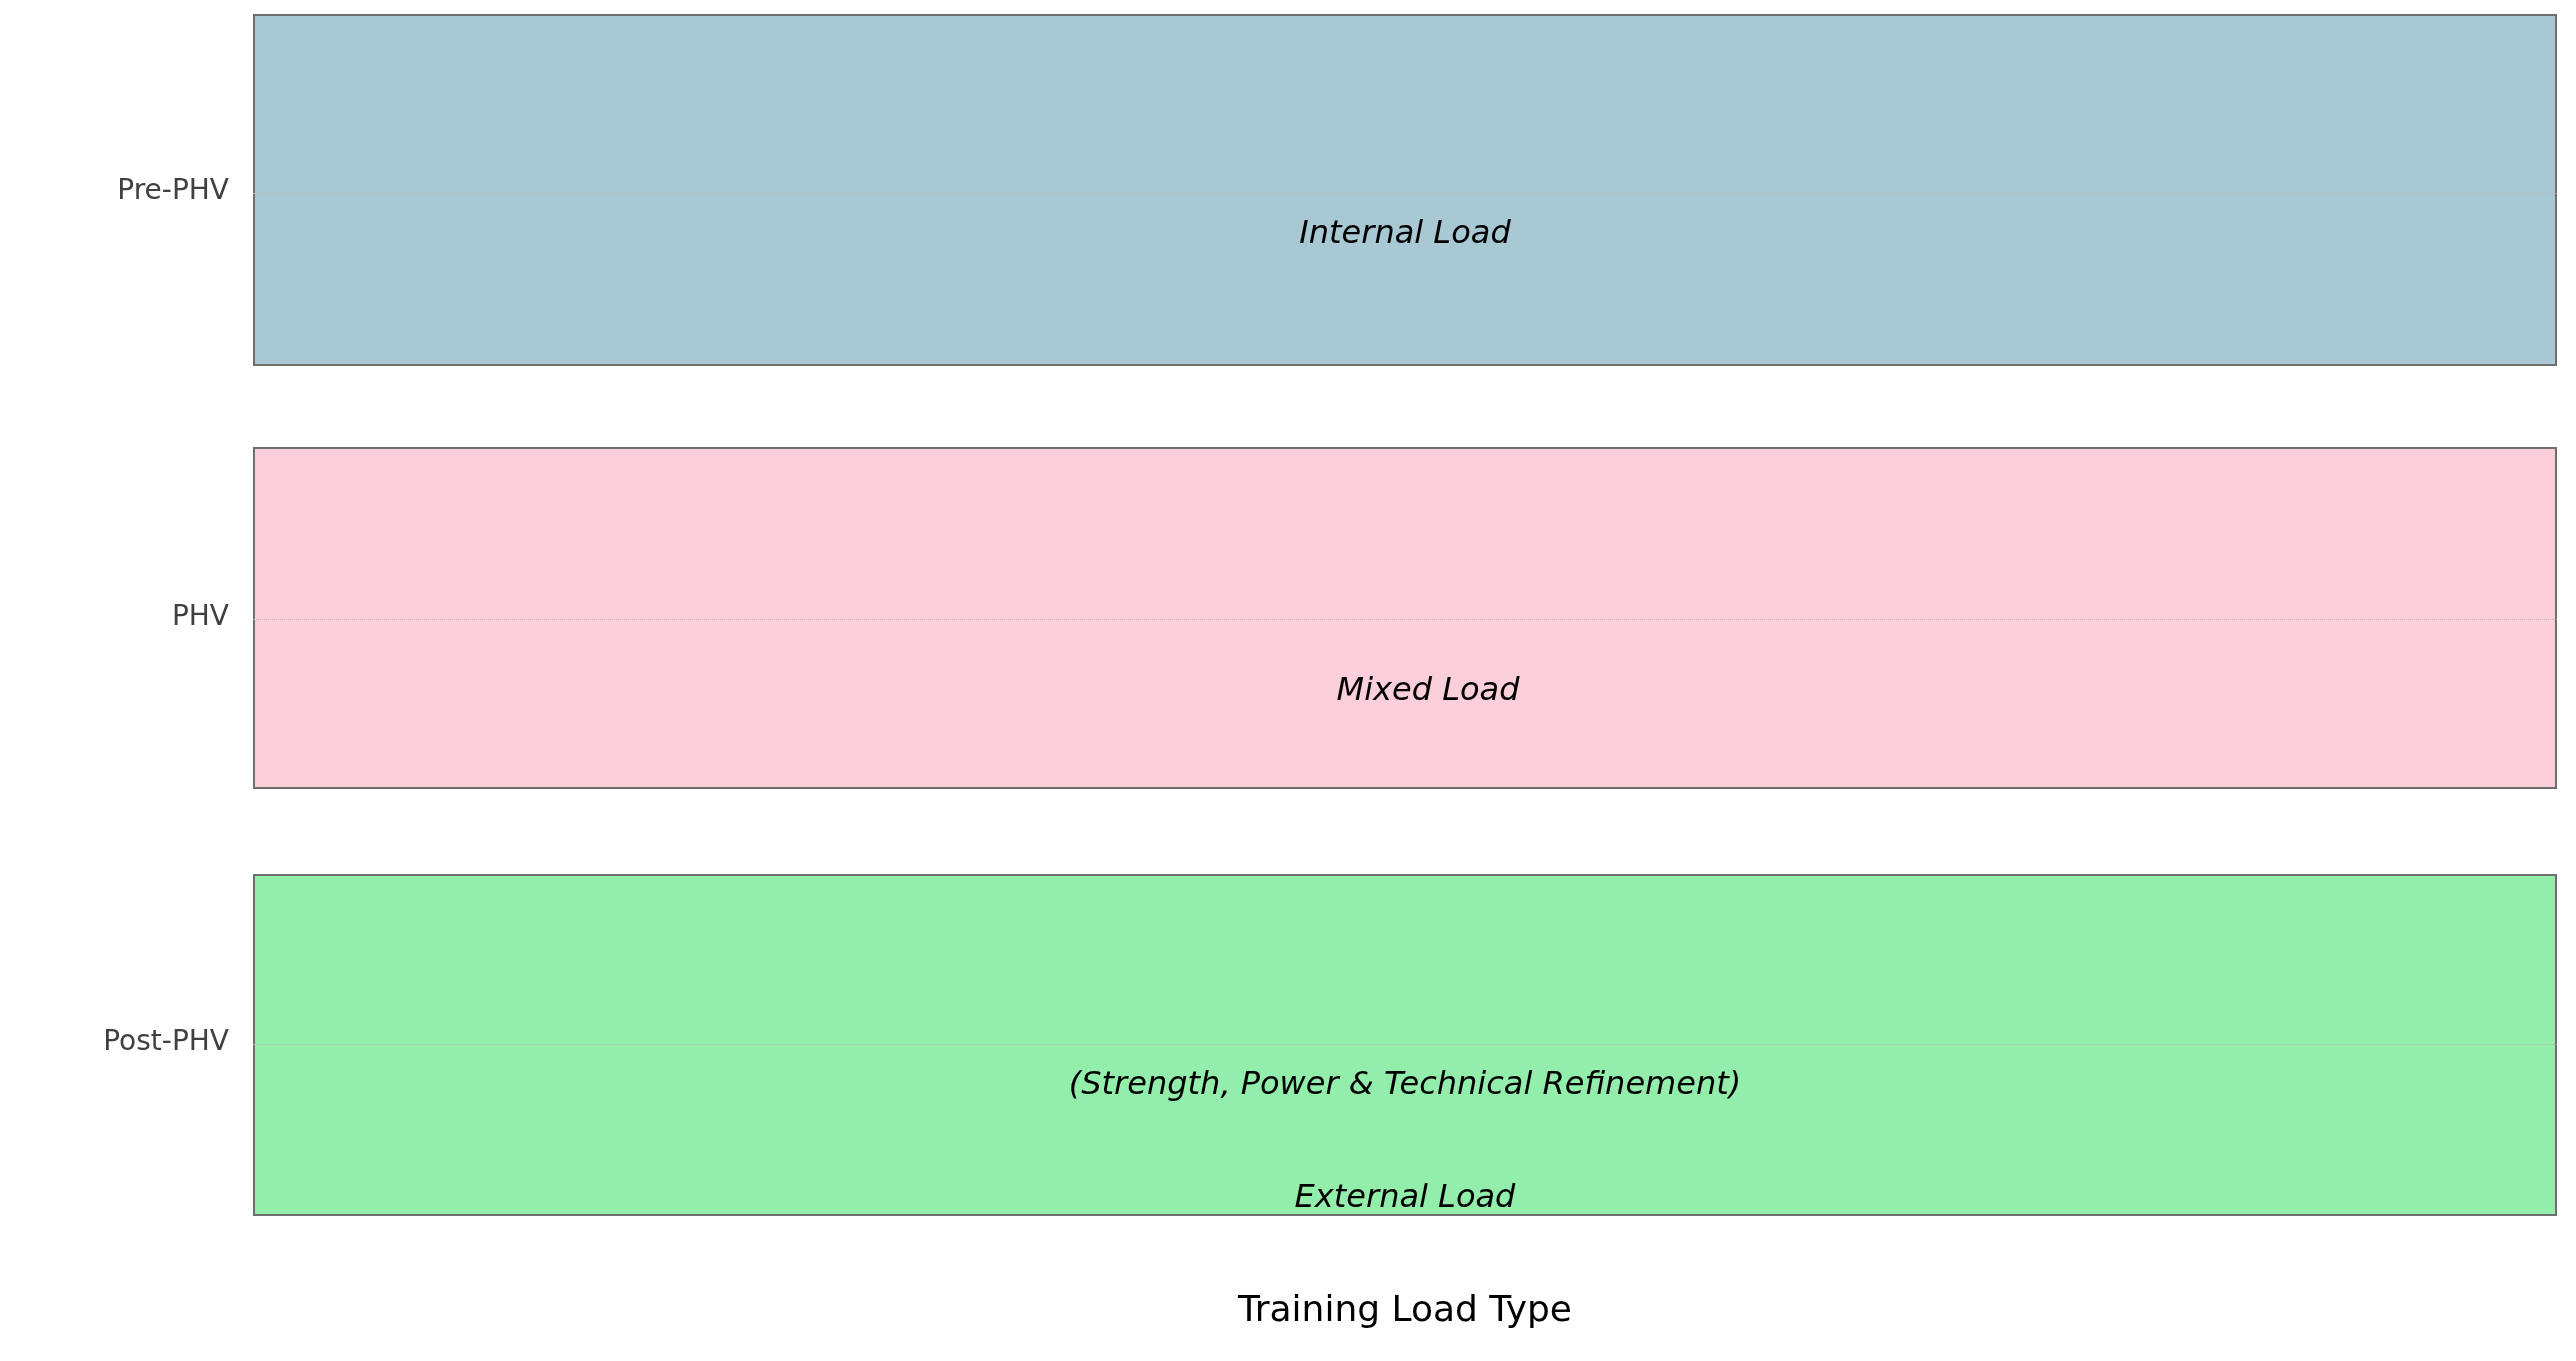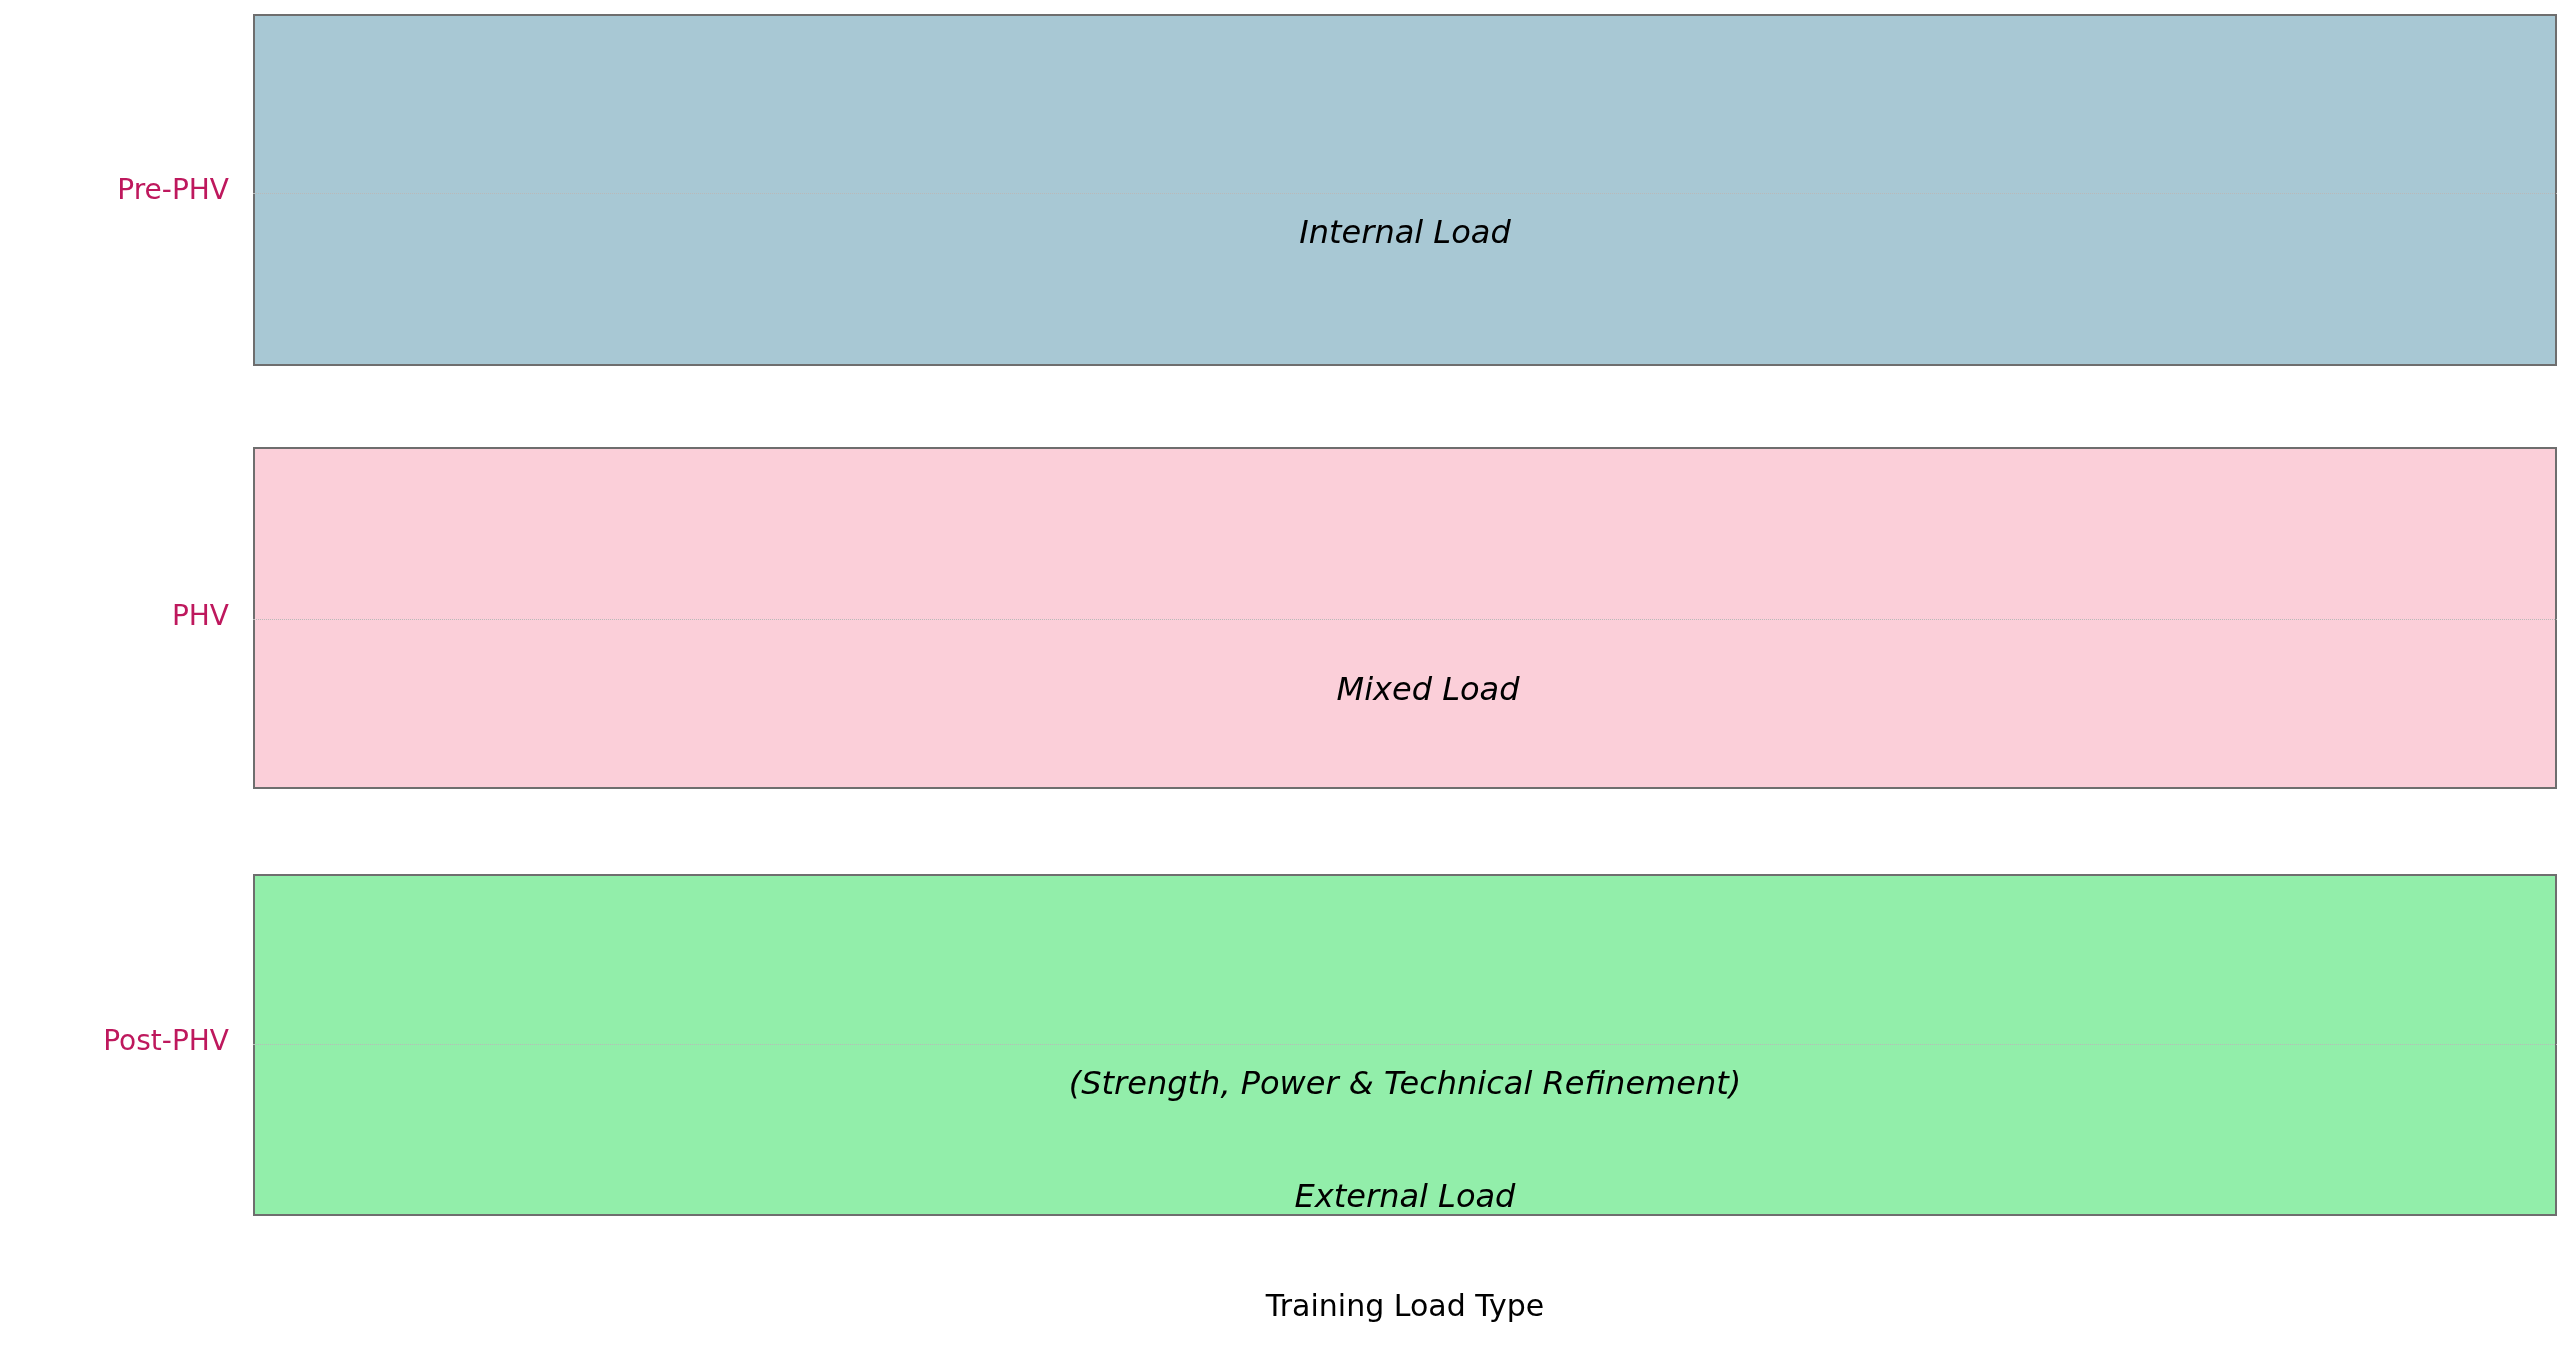--- a/index.html
+++ b/index.html
@@ -39,21 +39,21 @@
     letter-spacing: 0.2px;
     white-space: nowrap;
   }
 
   #xlabel {
     position: absolute;
     left: 253px;
     top: 1288px;
     width: 2304px;
     text-align: center;
-    font-size: 30px;
+    font-size: 36px;
     color: #000000;
     white-space: nowrap;
   }
 
   
   #plot {
     position: absolute;
     left: 253px;
     top: 0px;
     width: 2304px;
@@ -94,21 +94,21 @@
     left: 0px;
     top: 0px;
     width: 241px;
     height: 0px;
   }
   .tick-wrap > span {
     position: absolute;
     right: 0px;
     top: -20px;
     font-size: 28px;
-    color: #be185d;
+    color: #404040;
     white-space: nowrap;
   }
 </style>
 </head>
 <body>
 
 <div id="figure">
 
   <div id="ylabel">
     

